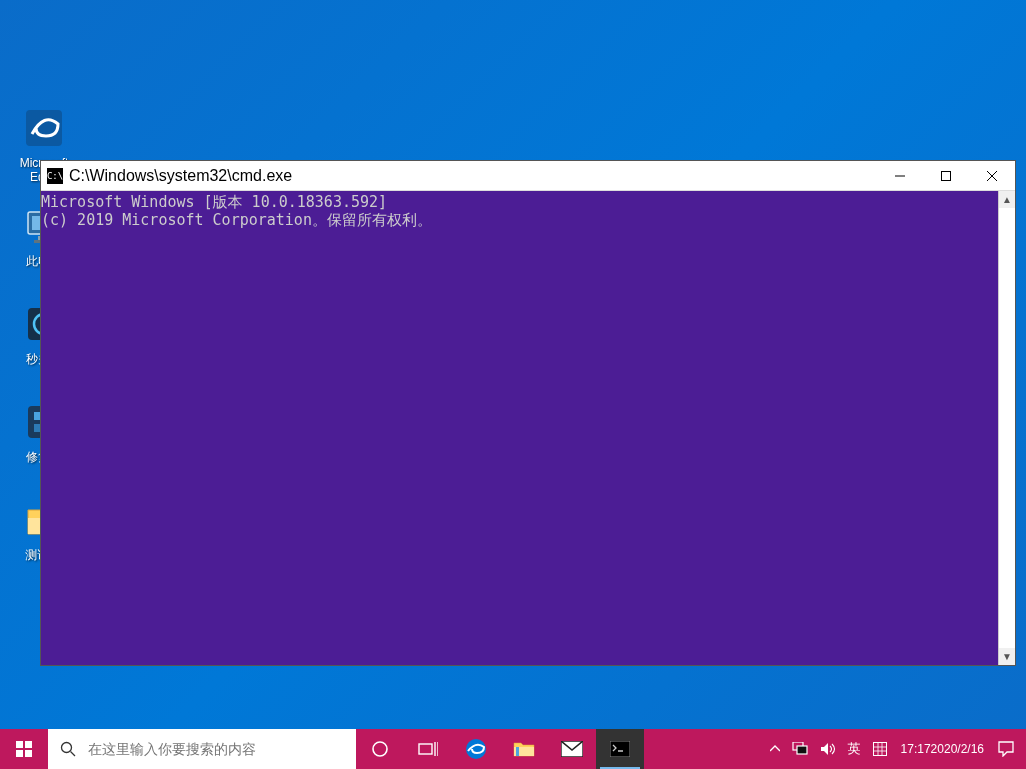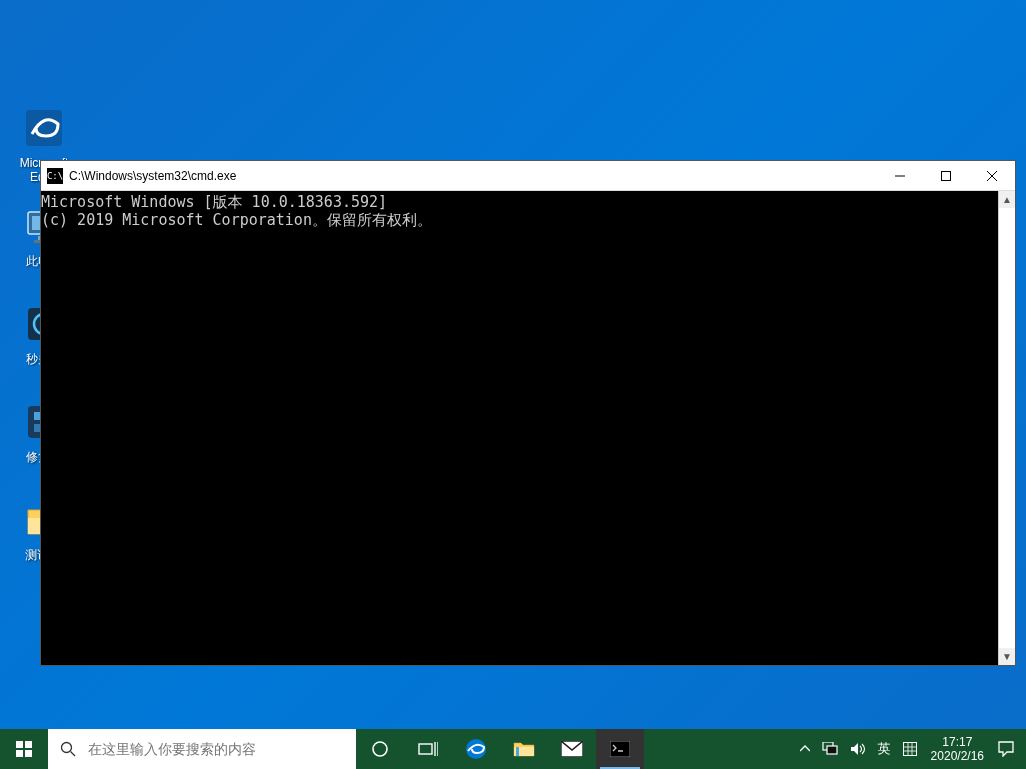--- a/index.html
+++ b/index.html
@@ -9,44 +9,44 @@
   
   .desktop { position: absolute; top: 0; left: 0; width: 100%; height: calc(100% - 40px); }
   .desktop-icon { position: absolute; width: 76px; text-align: center; color: #fff; font-size: 12px; text-shadow: 1px 1px 2px rgba(0,0,0,0.7); cursor: pointer; }
   .desktop-icon .icon-img { width: 48px; height: 48px; margin: 0 auto 4px; display: flex; align-items: center; justify-content: center; }
   .desktop-icon .label { display: block; line-height: 1.2; }
 
   
   .cmd-window { position: absolute; left: 40px; top: 160px; width: 976px; height: 506px; background: #fff; border: 1px solid #555; display: flex; flex-direction: column; }
   .titlebar { height: 30px; background: #fff; display: flex; align-items: center; padding-left: 6px; border-bottom: 1px solid #ddd; }
   .titlebar .title-icon { width: 16px; height: 16px; background: #000; margin-right: 6px; display:flex; align-items:center; justify-content:center; color:#fff; font-size:9px; font-family: monospace;}
-  .titlebar .title-text { flex: 1; font-size: 12px; color: #000; }
+  .titlebar .title-text { flex: 1; font-size: 16px; color: #000; }
   .titlebar .win-controls { display: flex; height: 100%; }
   .titlebar .win-btn { width: 46px; height: 100%; display: flex; align-items: center; justify-content: center; font-size: 12px; cursor: pointer; }
-  .cmd-body { flex: 1; background: #000000; position: relative; display: flex; }
+  .cmd-body { flex: 1; background: #4c1d95; position: relative; display: flex; }
   .cmd-content { flex: 1; padding: 2px 2px 2px 0px; color: #ccc; font-family: "NSimSun","SimSun","Consolas", monospace; font-size: 15px; line-height: 18px; white-space: pre; overflow: hidden; }
   .cmd-scrollbar { width: 17px; background: #f0f0f0; border-left: 1px solid #ccc; display:flex; flex-direction:column; }
   .cmd-scrollbar .arrow { height: 17px; background:#f0f0f0; display:flex; align-items:center; justify-content:center; color:#555; font-size:10px;}
   .cmd-scrollbar .thumb { flex:1; background:#fff; }
   .cursor { display:inline-block; width: 8px; height: 3px; background: #ccc; vertical-align: baseline; margin-bottom:-1px; }
 
   
-  .taskbar { position: absolute; bottom: 0; left: 0; width: 100%; height: 40px; background: #14532d; display: flex; align-items: stretch; color: #fff; }
+  .taskbar { position: absolute; bottom: 0; left: 0; width: 100%; height: 40px; background: #be185d; display: flex; align-items: stretch; color: #fff; }
   .taskbar .start { width: 48px; display: flex; align-items: center; justify-content: center; cursor: pointer; }
   .taskbar .search { flex: 0 0 308px; background: #fff; display: flex; align-items: center; padding: 0 12px; color: #555; }
   .taskbar .search .search-icon { margin-right: 12px; }
   .taskbar .search input { border: none; outline: none; font-size: 14px; flex: 1; color: #333; background: transparent; }
   .taskbar .task-icons { display: flex; align-items: stretch; }
   .taskbar .task-btn { width: 48px; display: flex; align-items: center; justify-content: center; cursor: pointer; position: relative; }
   .taskbar .task-btn.active { background: #333; }
   .taskbar .task-btn.active::after { content: ""; position: absolute; bottom: 0; left: 4px; right: 4px; height: 2px; background: #76b9ed; }
   .taskbar .spacer { flex: 1; }
   .taskbar .tray { display: flex; align-items: center; font-size: 12px; }
   .taskbar .tray-item { padding: 0 6px; display: flex; align-items: center; justify-content: center; height: 100%; cursor: pointer; }
-  .taskbar .clock { text-align: center; line-height: 1.2; padding: 0 8px; font-size: 12px; display:flex; flex-direction:column; justify-content:center; }
+  .taskbar .clock { text-align: center; line-height: 1.2; padding: 0 8px; font-size: 12px; display:flex; flex-direction:row; justify-content:center; }
   .taskbar .show-desktop { width: 6px; border-left: 1px solid #444; cursor: pointer; }
 
   svg { display: block; }
 </style>
 </head>
 <body>
 
 <div class="desktop" id="desktop">
     <div class="desktop-icon" style="left: 6px; top: 104px;">
       <div class="icon-img">

